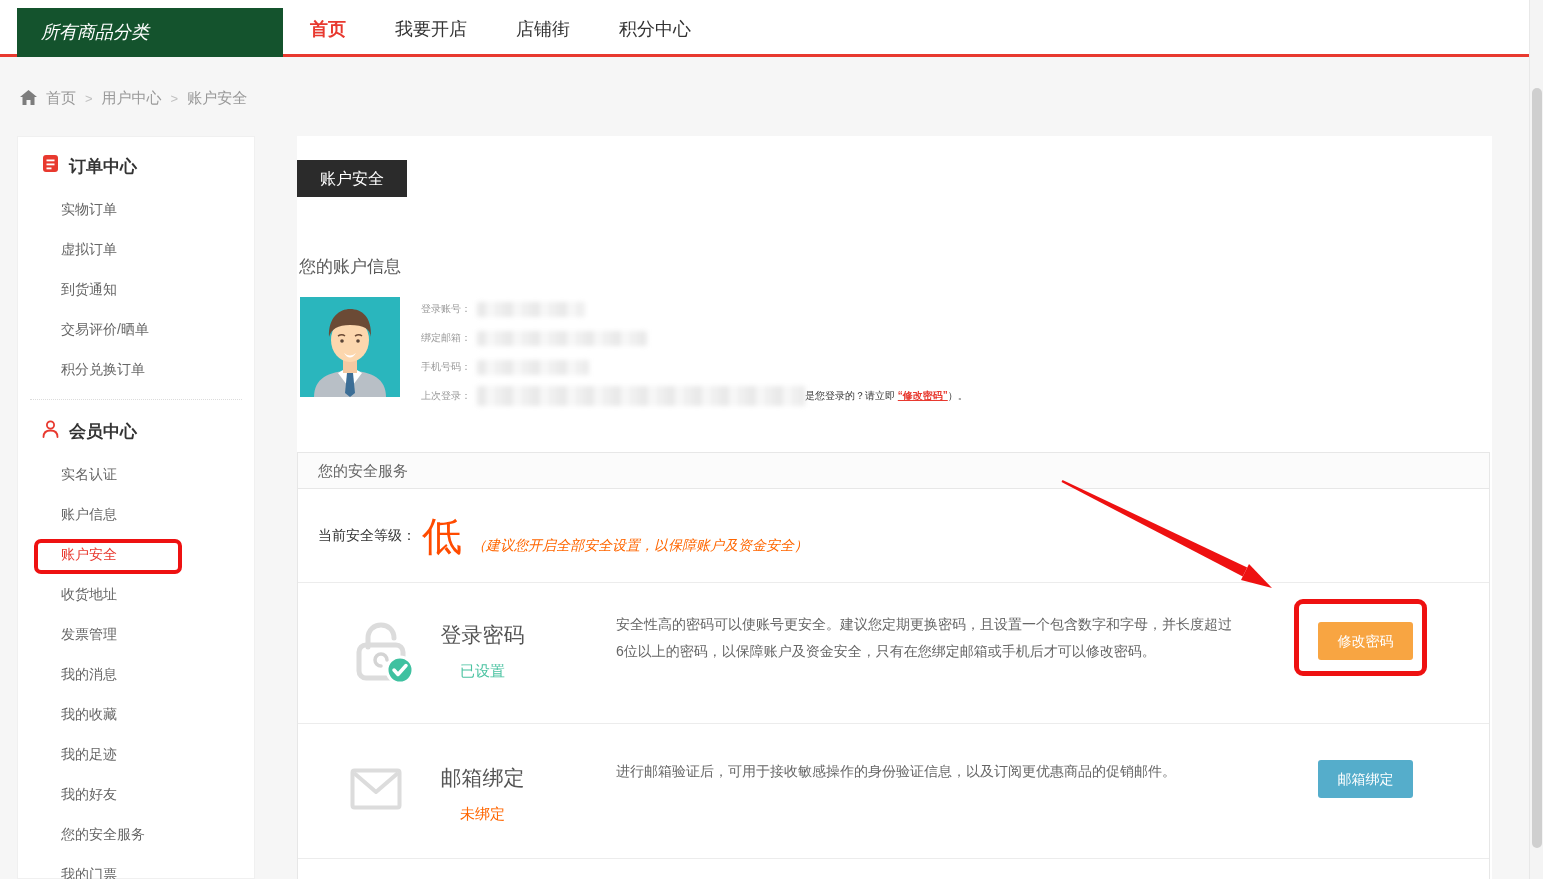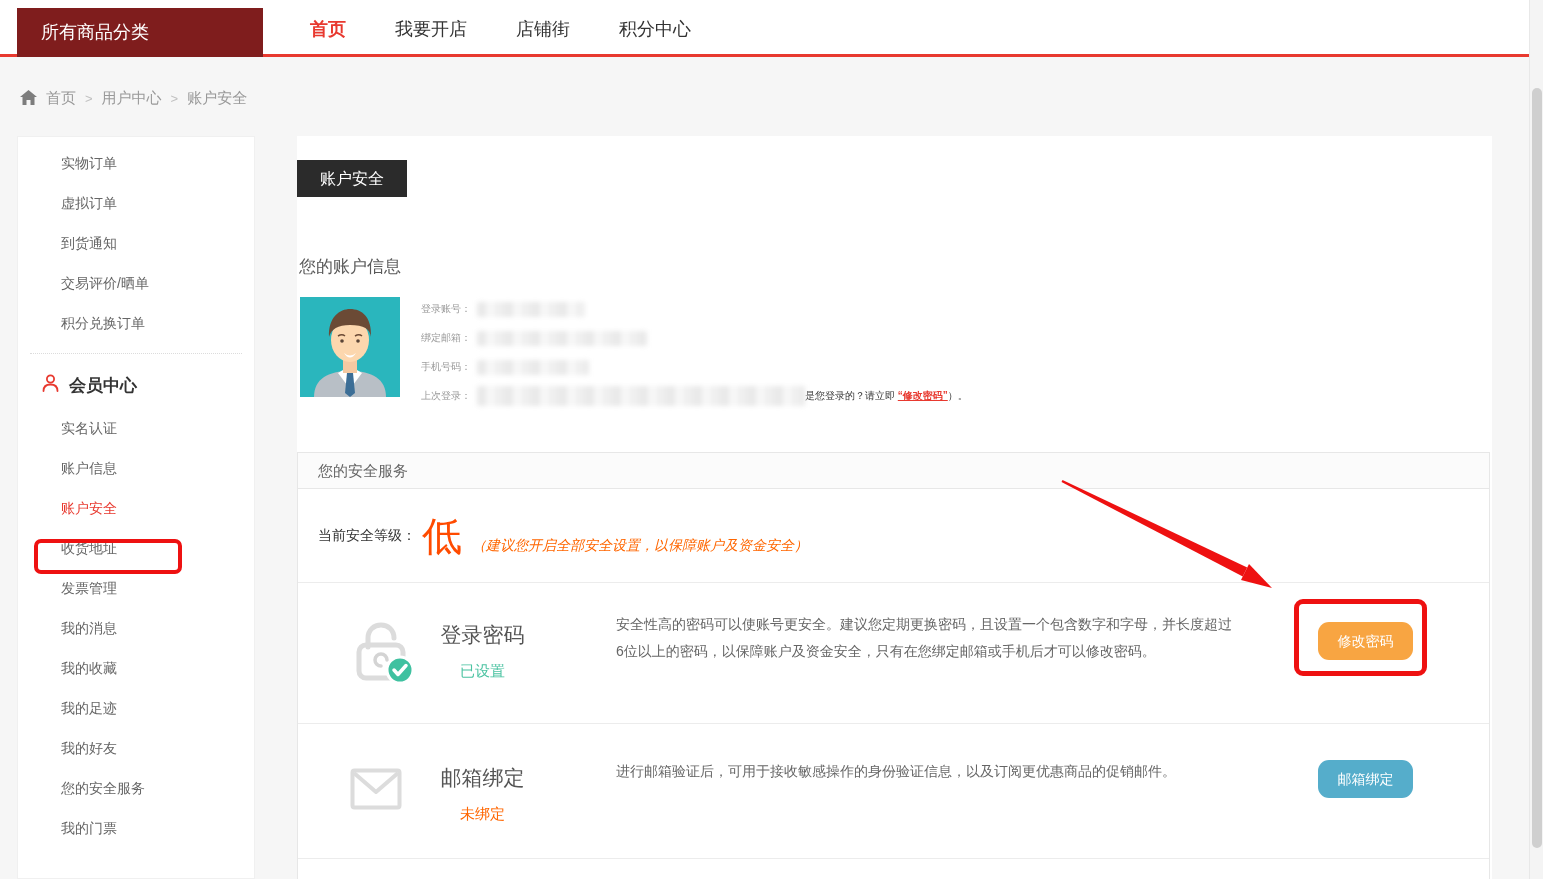--- a/index.html
+++ b/index.html
@@ -1,21 +1,21 @@
 <!DOCTYPE html>
 <html><head>
 <meta charset="utf-8">
 <style>
   * { margin:0; padding:0; box-sizing:border-box; }
   html,body { width:1543px; height:879px; overflow:hidden; }
   body { font-family:"Liberation Sans","DejaVu Sans",sans-serif; background:#f6f6f6; position:relative; color:#333; }
 
   
   .header { position:absolute; left:0; top:0; width:1543px; height:57px; background:#fff; border-bottom:3px solid #e8392f; z-index:5; }
-  .all-cat { position:absolute; left:17px; top:8px; width:246px; height:49px; background:#7f1d1d; color:#fff; font-size:18px; line-height:49px; padding-left:24px; cursor:pointer; }
+  .all-cat { position:absolute; left:17px; top:8px; width:266px; height:49px; background:#14532d; color:#fff; font-size:18px; line-height:49px; padding-left:24px; cursor:pointer;font-style:italic; }
   .topnav { position:absolute; left:310px; top:0; height:57px; display:flex; align-items:center; gap:49px; }
   .topnav .nav-item { font-size:18px; color:#333; cursor:pointer; white-space:nowrap; }
   .topnav .nav-item.active { color:#e8392f; font-weight:bold; }
 
   
   .crumb { position:absolute; left:20px; top:86px; height:24px; display:flex; align-items:center; gap:9px; font-size:15px; color:#999; }
   .crumb .sep { color:#c0c0c0; font-size:13px; }
   .crumb .crumb-link { cursor:pointer; }
   .home-ic { width:17px; height:16px; display:inline-block; }
 
@@ -48,21 +48,21 @@
   .level-value { font-size:40px; color:#ff4b00; margin:0 10px 0 6px; line-height:1; }
   .level-note { font-size:14px; color:#ff6600; margin-top:20px;font-style:italic; }
   .svc-row { position:relative; border-bottom:1px solid #ececec; }
   .svc-row.r1 { height:141px; } .svc-row.r2 { height:135px; }
   .svc-icon { position:absolute; left:50px; }
   .svc-titlebox { position:absolute; left:102px; width:165px; text-align:center; }
   .svc-name { font-size:21px; color:#555; }
   .svc-status { font-size:15px; margin-top:13px; }
   .status-ok { color:#4cc3a2; } .status-warn { color:#ff6600; }
   .svc-desc { position:absolute; left:318px; width:618px; font-size:14px; line-height:27px; color:#666; }
-  .svc-btn { position:absolute; left:1020px; width:95px; height:38px; line-height:38px; text-align:center; color:#fff; font-size:14px; border-radius:11px; cursor:pointer; border:none; }
+  .svc-btn { position:absolute; left:1020px; width:95px; height:38px; line-height:38px; text-align:center; color:#fff; font-size:14px; border-radius:3px; cursor:pointer; border:none; }
   .btn-orange { background:#f8a542; }
   .btn-blue { background:#55adcb; }
 
   
   .anno-box { position:absolute; border:4px solid #ee1111; border-radius:7px; z-index:9; pointer-events:none; }
   .anno-side { left:34px; top:539px; width:148px; height:35px; }
   .anno-btn { left:1294px; top:599px; width:133px; height:77px; border-width:5px; border-radius:9px; }
   .anno-arrow { position:absolute; left:1050px; top:472px; z-index:9; pointer-events:none; }
 
   
@@ -89,20 +89,31 @@
       </svg>
   </span>
   <span class="crumb-link">首页</span>
   <span class="sep">&gt;</span>
   <span class="crumb-link">用户中心</span>
   <span class="sep">&gt;</span>
   <span class="crumb-link">账户安全</span>
 </div>
 
 <div class="sidebar">
+  <div class="side-sec-title">
+    <span>
+      <svg width="17" height="19" viewBox="0 0 17 19">
+          <rect x="1" y="1" width="15" height="17" rx="3" fill="#e8392f"></rect>
+          <rect x="4.5" y="5.5" width="8" height="1.8" fill="#fff"></rect>
+          <rect x="4.5" y="9.5" width="8" height="1.8" fill="#fff"></rect>
+          <rect x="4.5" y="13.5" width="5" height="1.8" fill="#fff"></rect>
+        </svg>
+    </span>
+    <span>订单中心</span>
+  </div>
   <div class="side-item">实物订单</div>
   <div class="side-item">虚拟订单</div>
   <div class="side-item">到货通知</div>
   <div class="side-item">交易评价/晒单</div>
   <div class="side-item">积分兑换订单</div>
   <div class="side-divider"></div>
   <div class="side-sec-title">
     <span>
       <svg width="17" height="18" viewBox="0 0 17 18">
           <circle cx="8.5" cy="5" r="3.6" fill="none" stroke="#e8392f" stroke-width="1.8"></circle>

